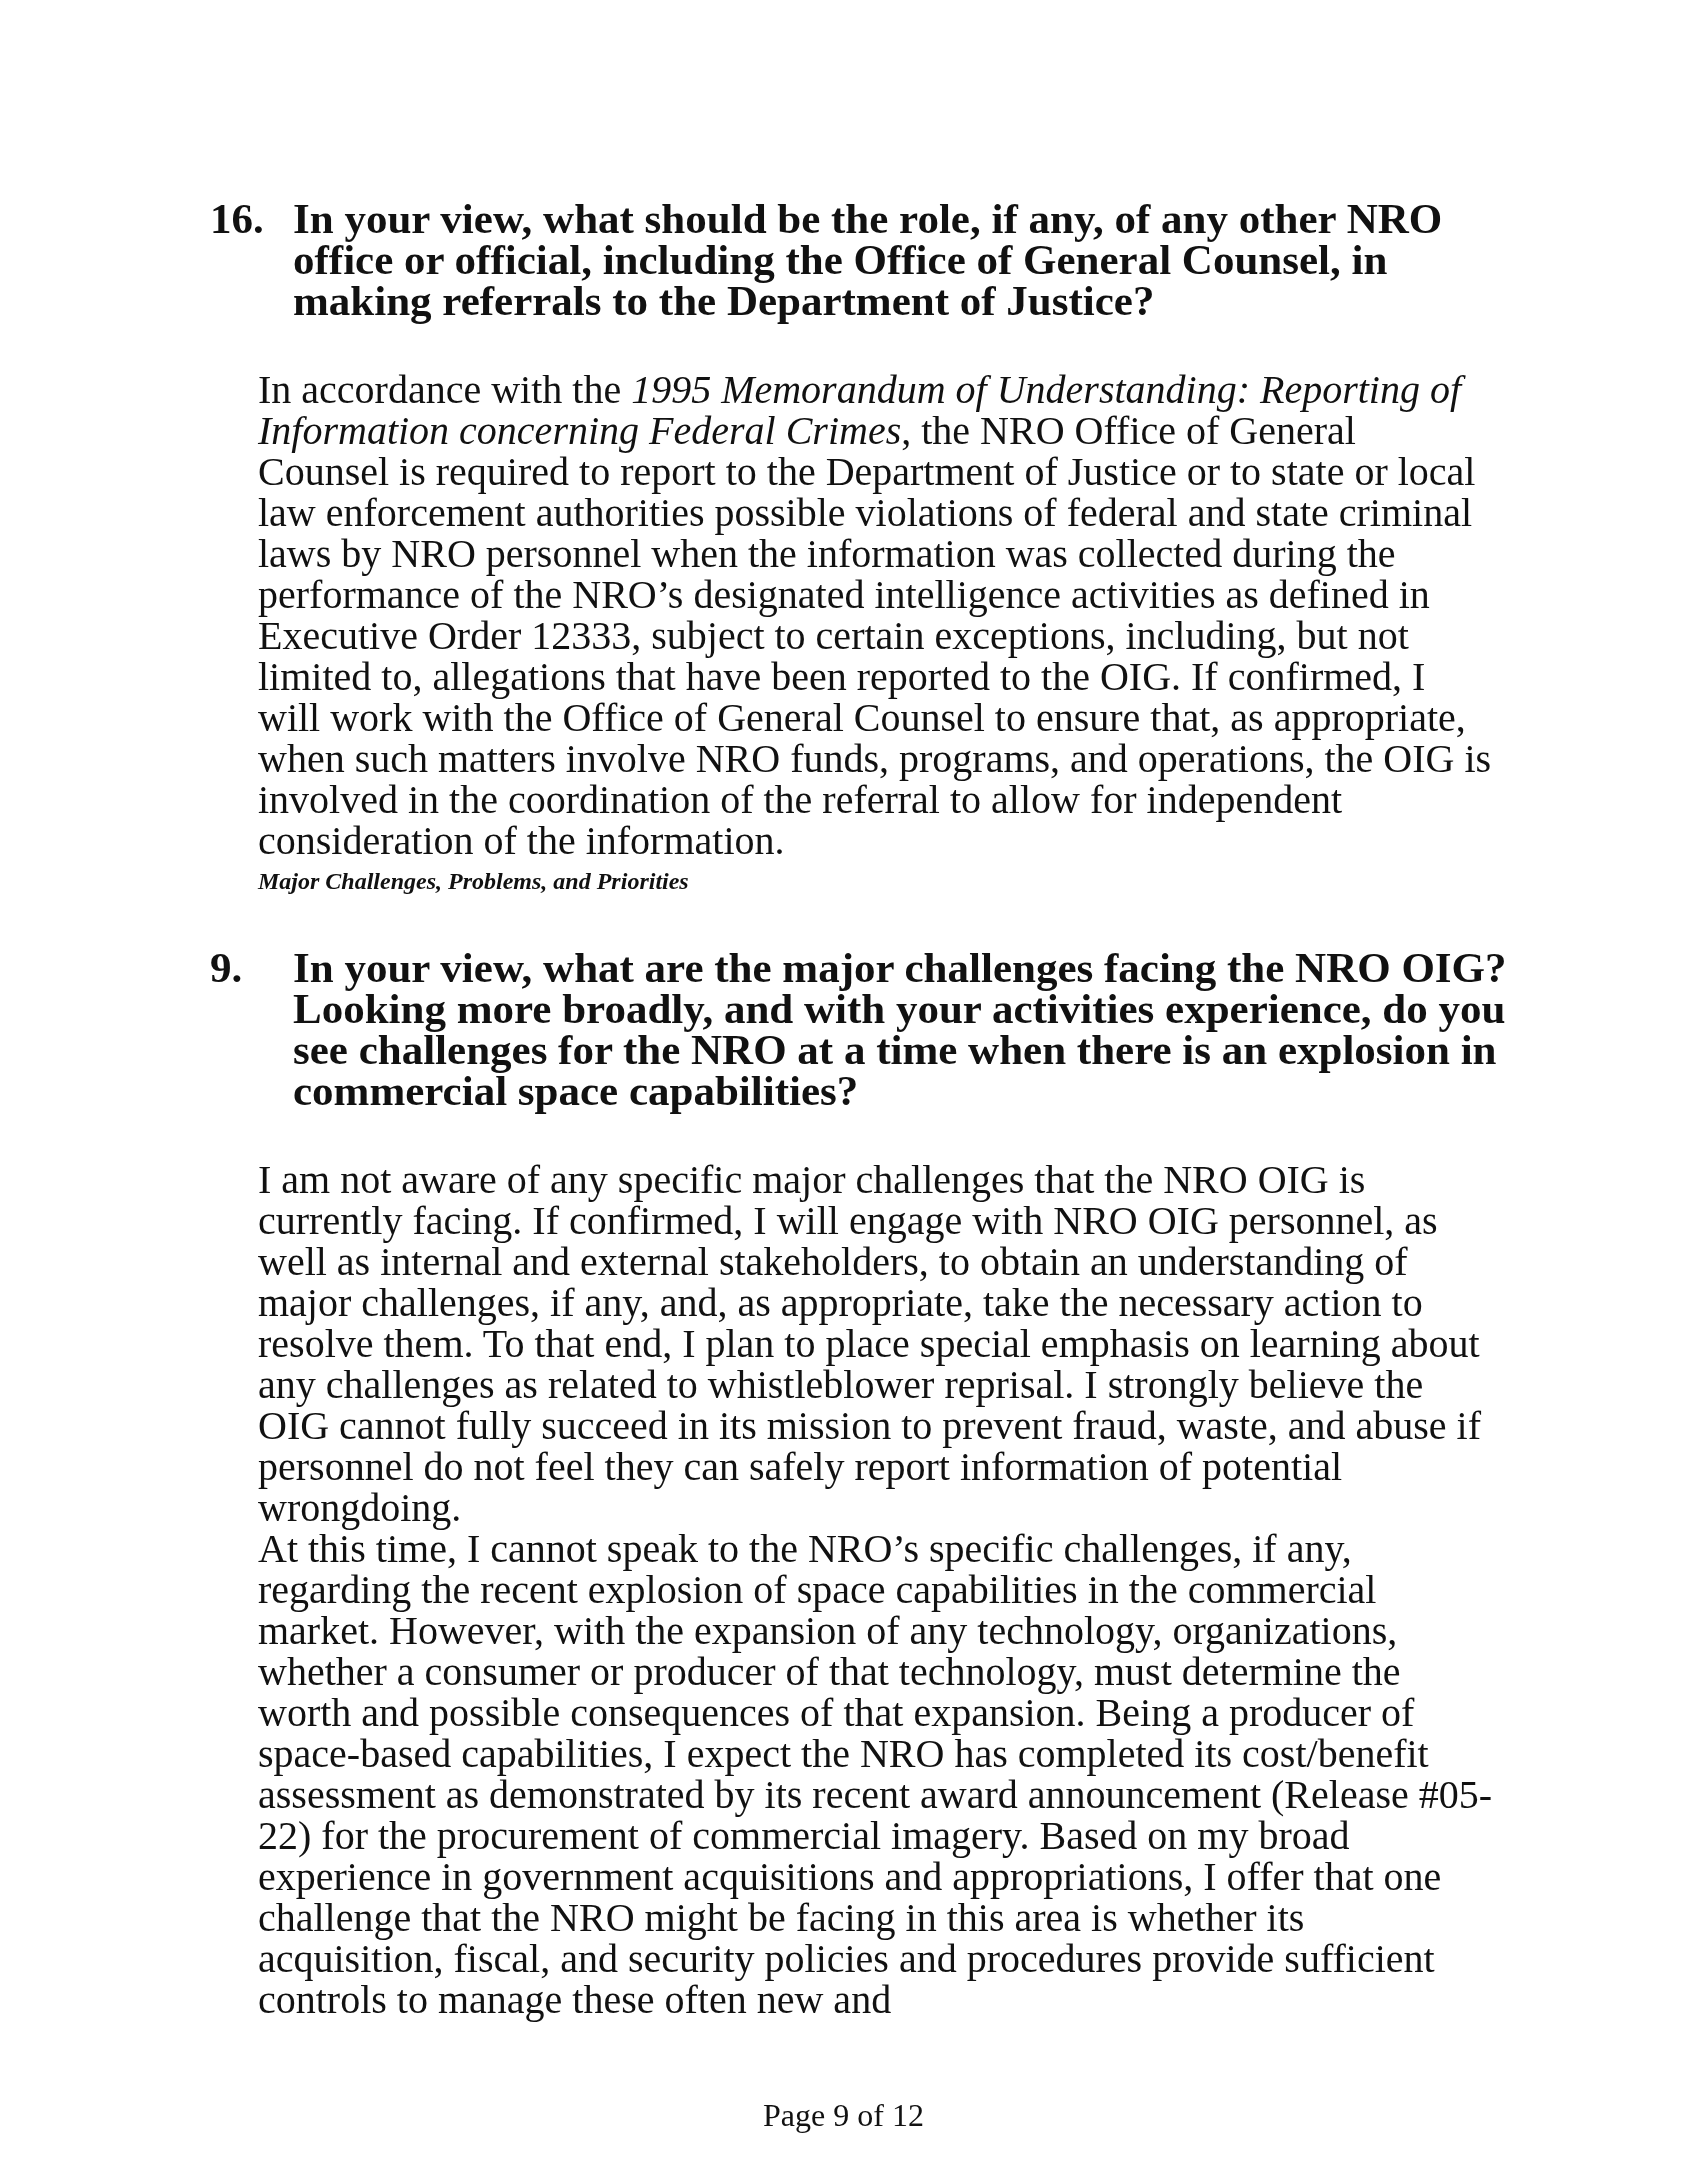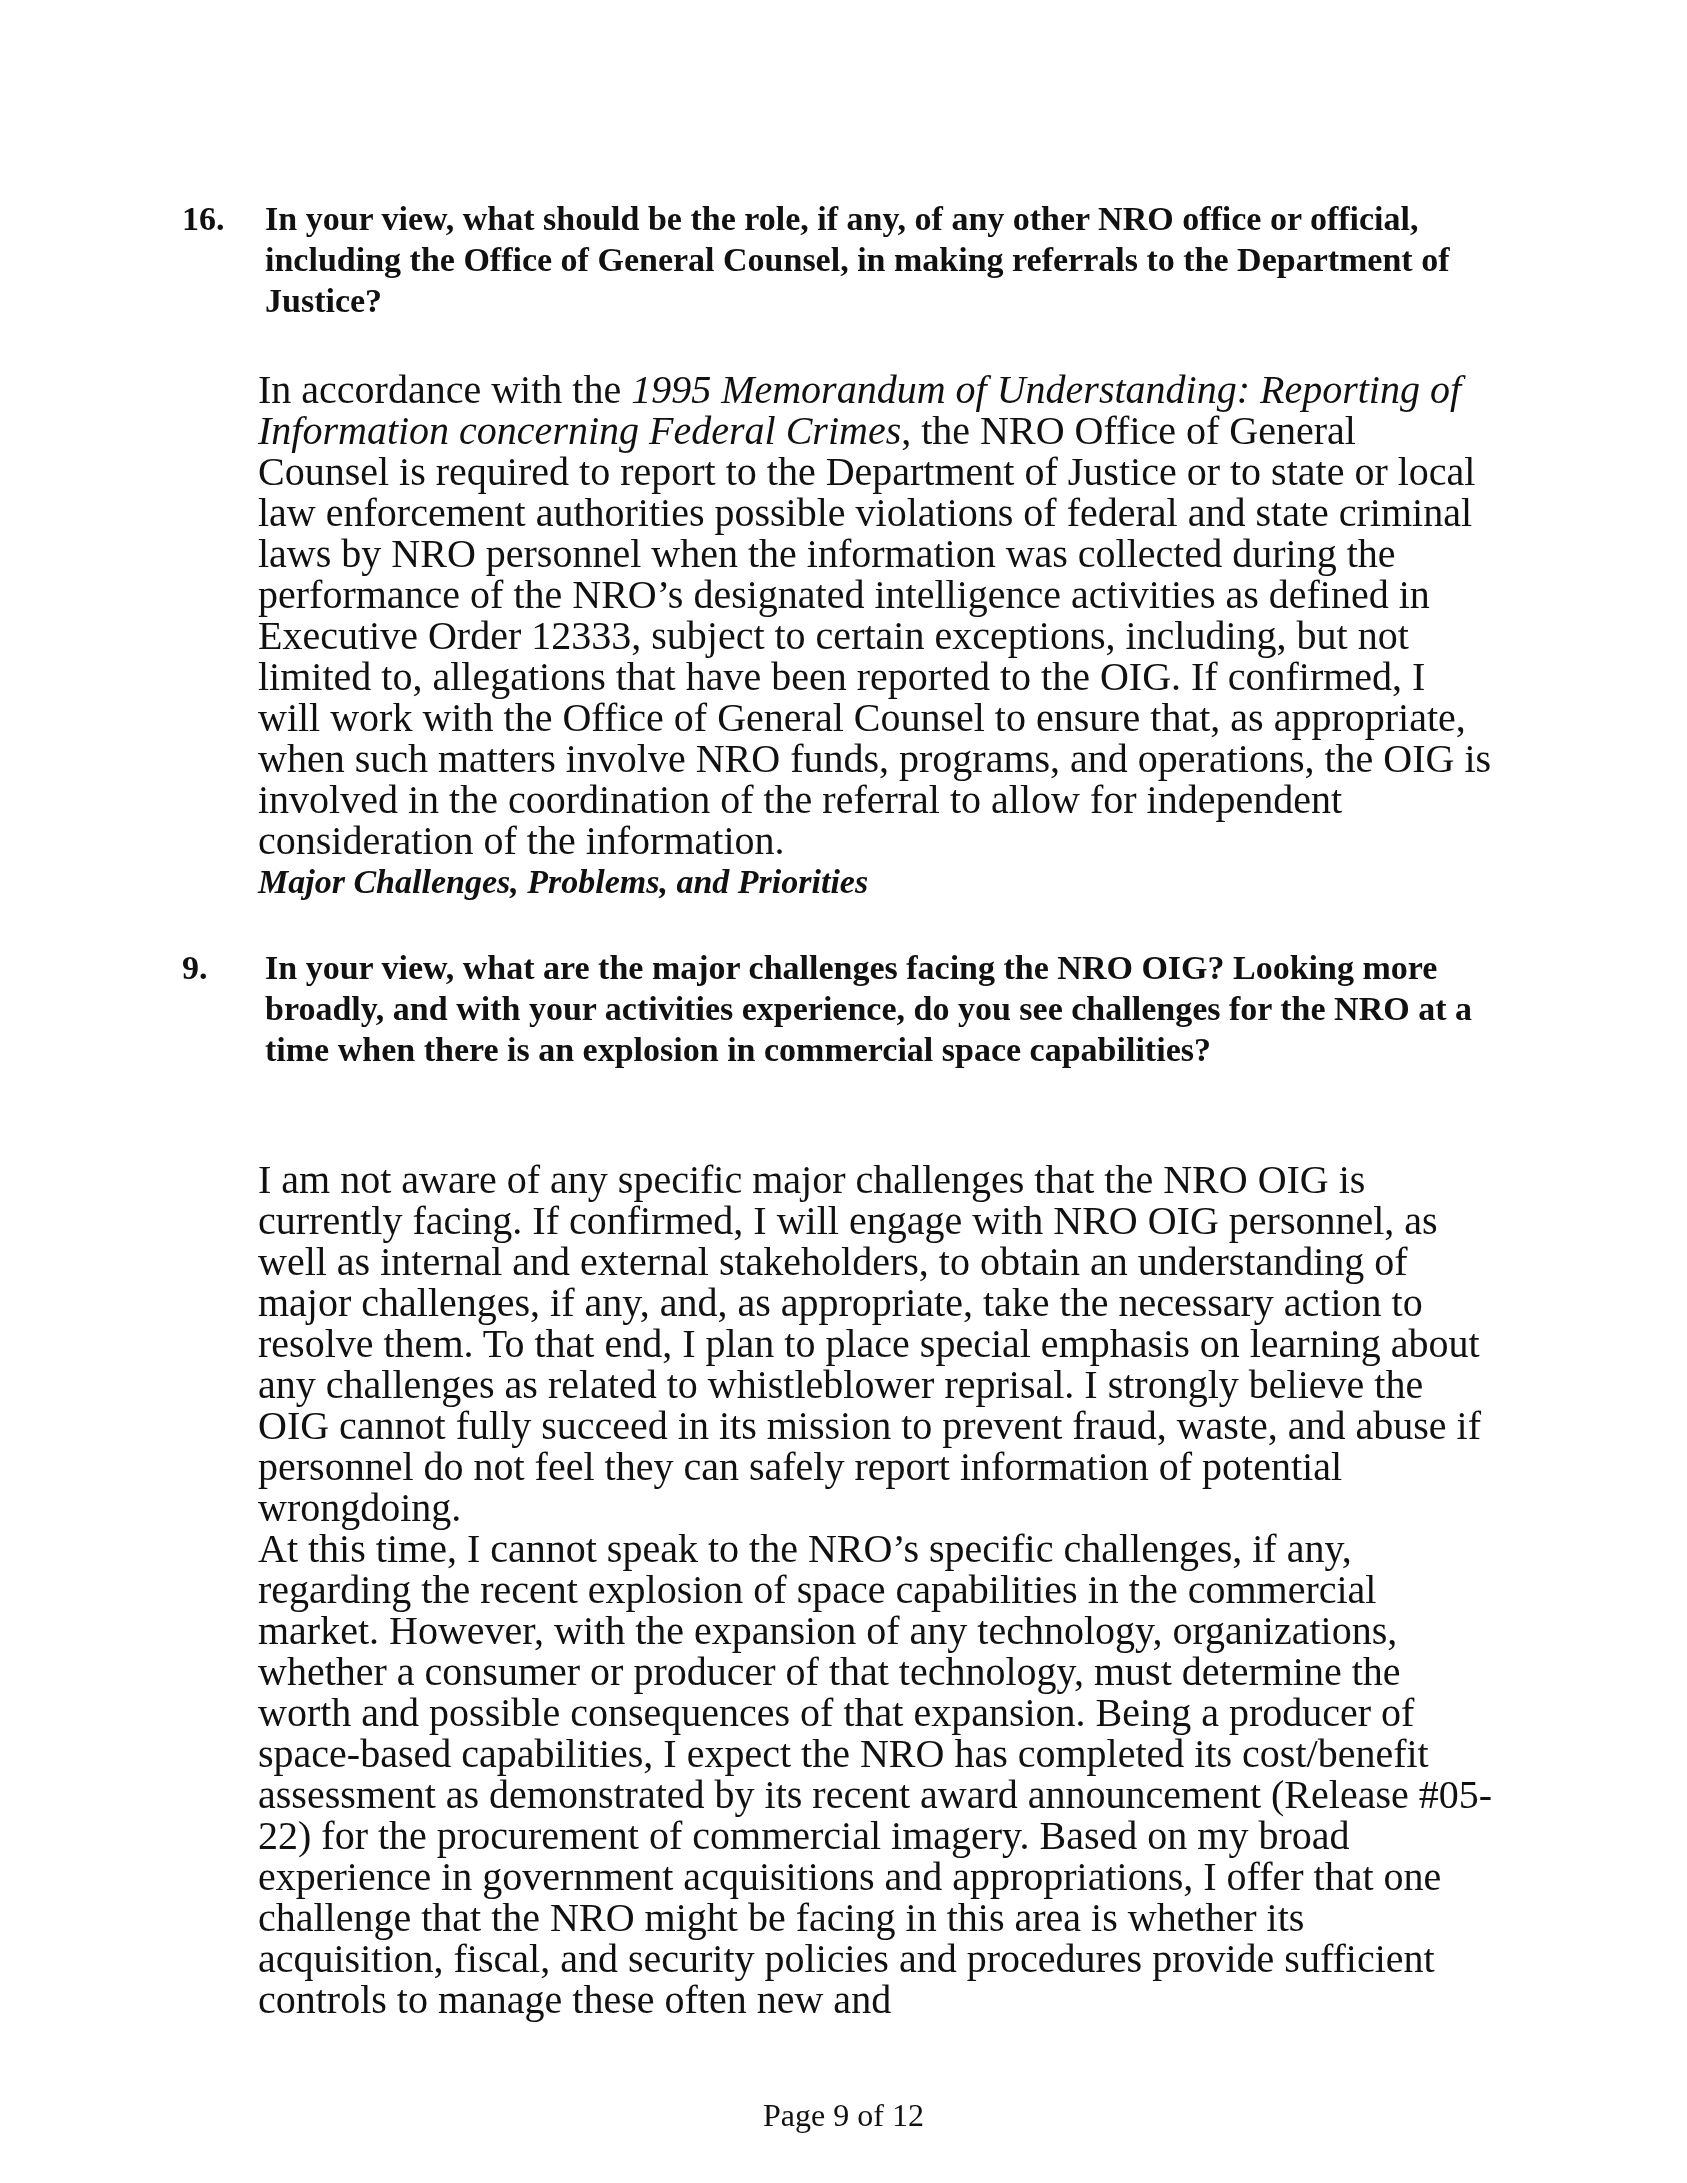--- a/index.html
+++ b/index.html
@@ -1,26 +1,26 @@
 <!DOCTYPE html>
 <html style="font-size:10.6px"><head>
 <meta charset="utf-8">
 <style>
   html, body { margin: 0; padding: 0; background: #ffffff; }
   body { width: 1687px; height: 2183px; position: relative; overflow: hidden;
          font-family: "Liberation Serif", "DejaVu Serif", serif; color: #111; }
   .page { position: absolute; left: 0; top: 0; width: 1687px; height: 2183px; }
-  .q { position: absolute; left: 182px; width: 1297px; font-weight: bold;
-       font-size: 34px; line-height: 41px; }
+  .q { position: absolute; left: 210px; width: 1297px; font-weight: bold;
+       font-size: 43px; line-height: 41px; }
   .q .num { position: absolute; left: 0; top: 0; }
   .q .qtext { display: block; margin-left: 83px; }
   .para { position: absolute; left: 258px; width: 1237px; font-size: 40px;
           line-height: 41px; }
   .para i { font-style: italic; }
-  .heading { position: absolute; left: 258px; font-size: 34px; line-height: 41px;
+  .heading { position: absolute; left: 258px; font-size: 24px; line-height: 41px;
              font-weight: bold; font-style: italic; }
   .footer { position: absolute; top: 2087px; left: 0; width: 1687px; text-align: center;
             font-size: 32px; line-height: 40px; margin-top: 8px; }
 </style>
 </head>
 <body>
 
 <div class="page">
 
   <div class="q" style="top:198px;">

